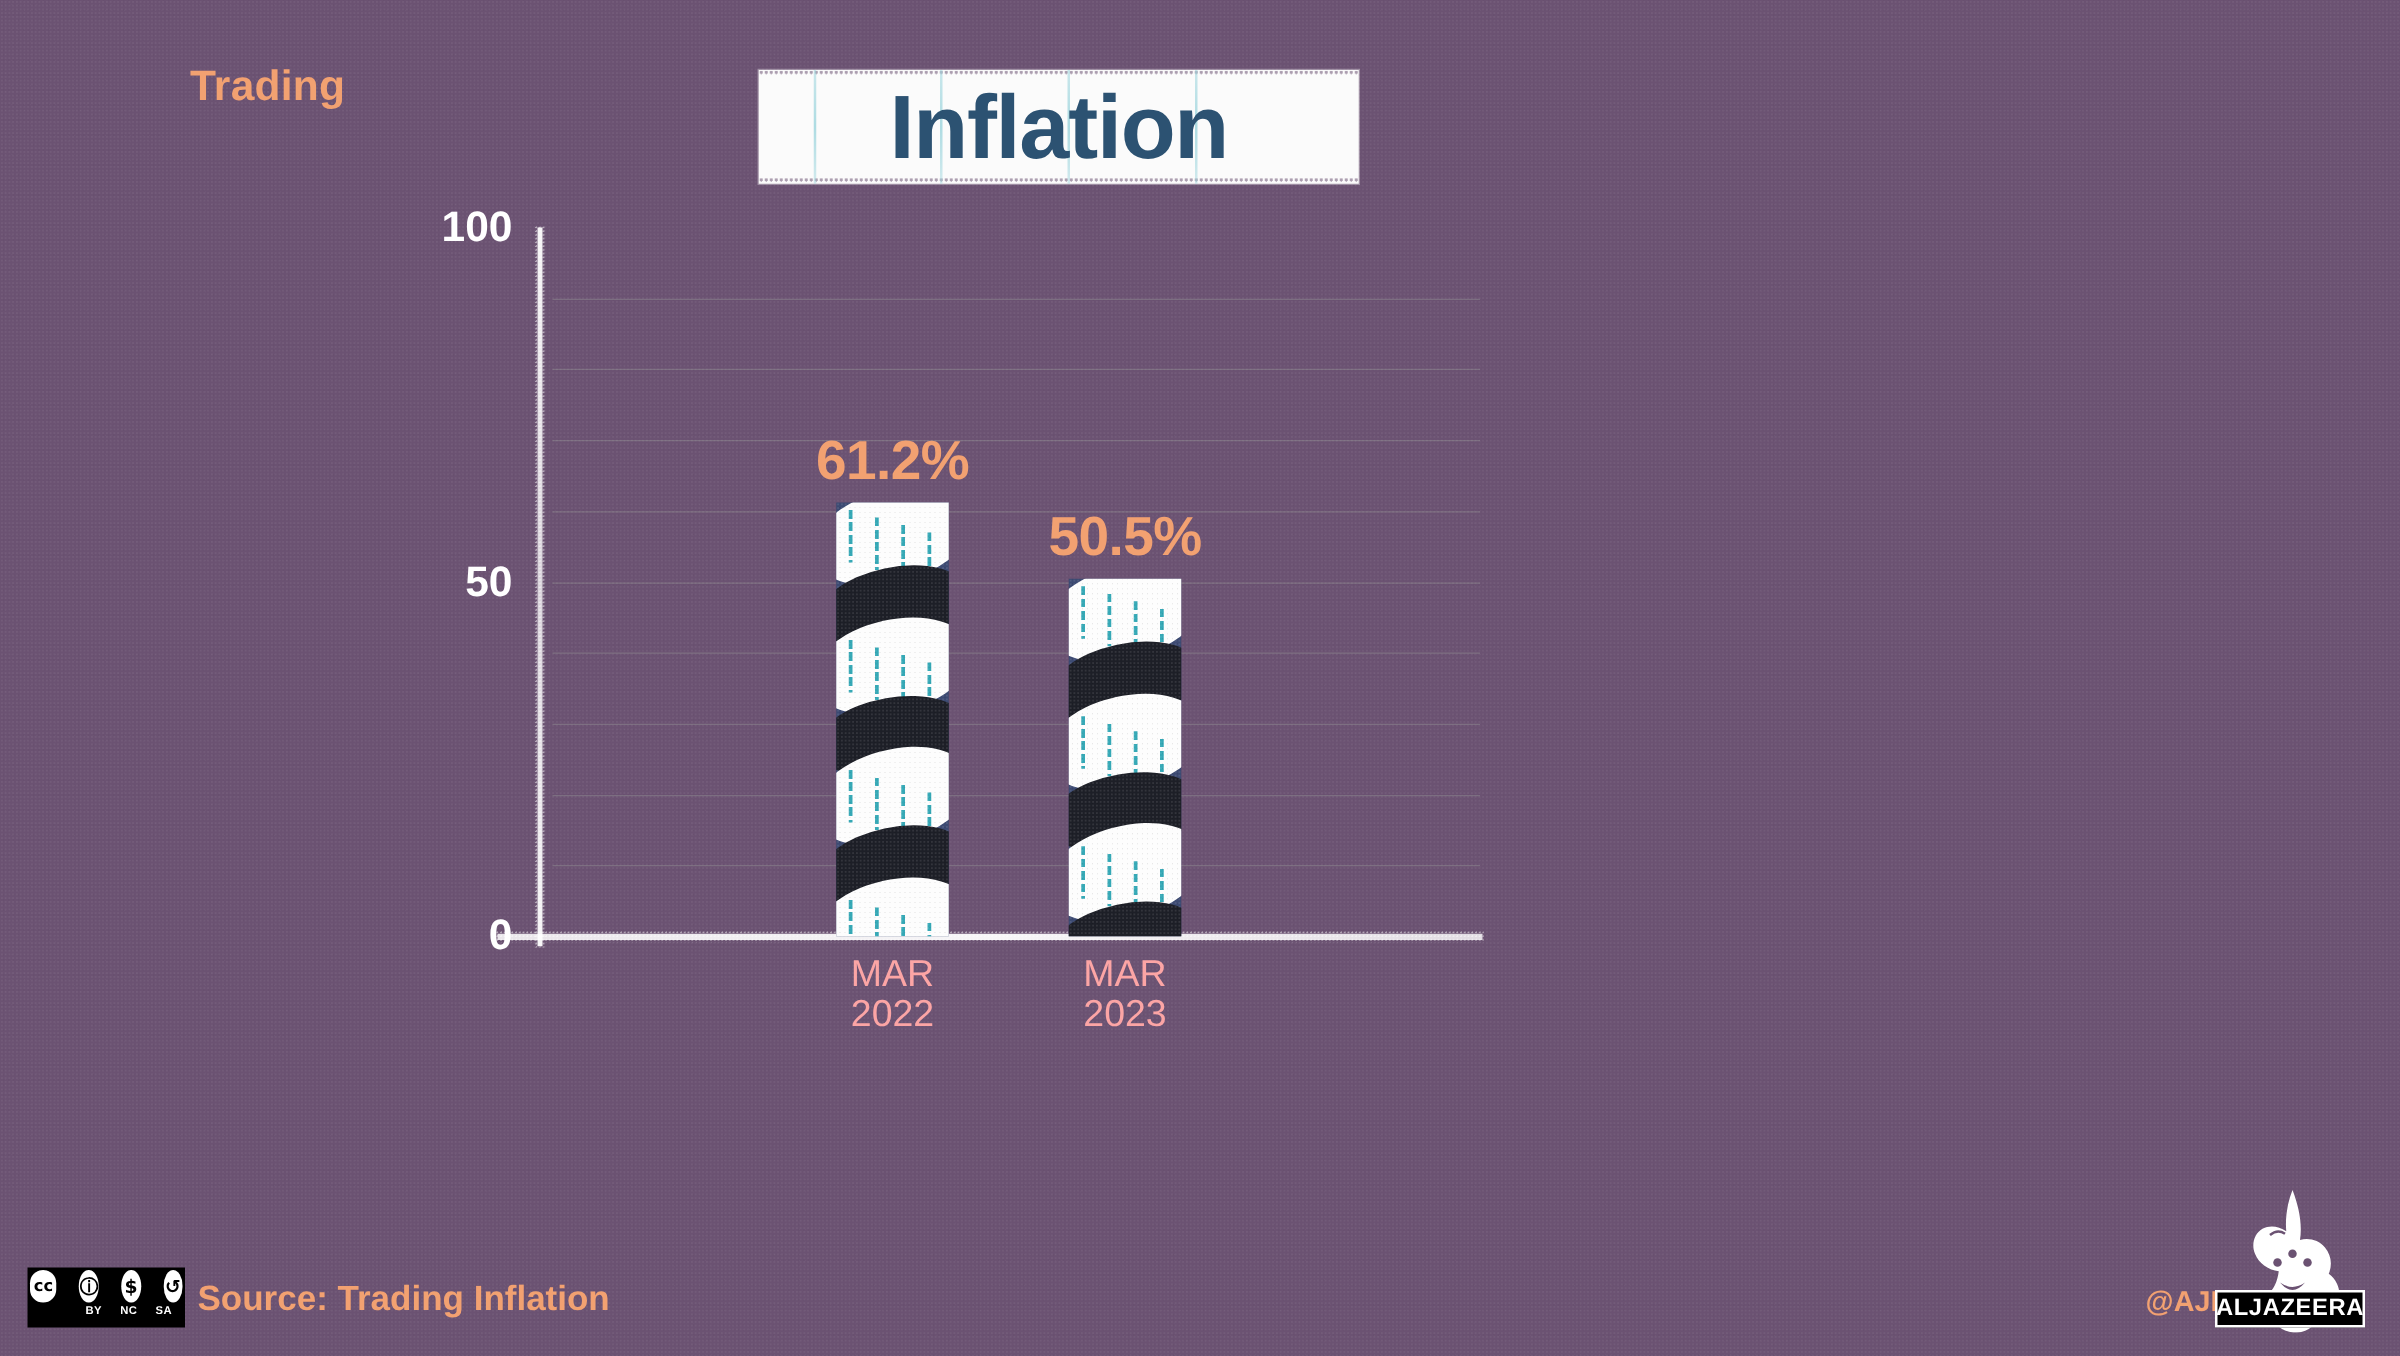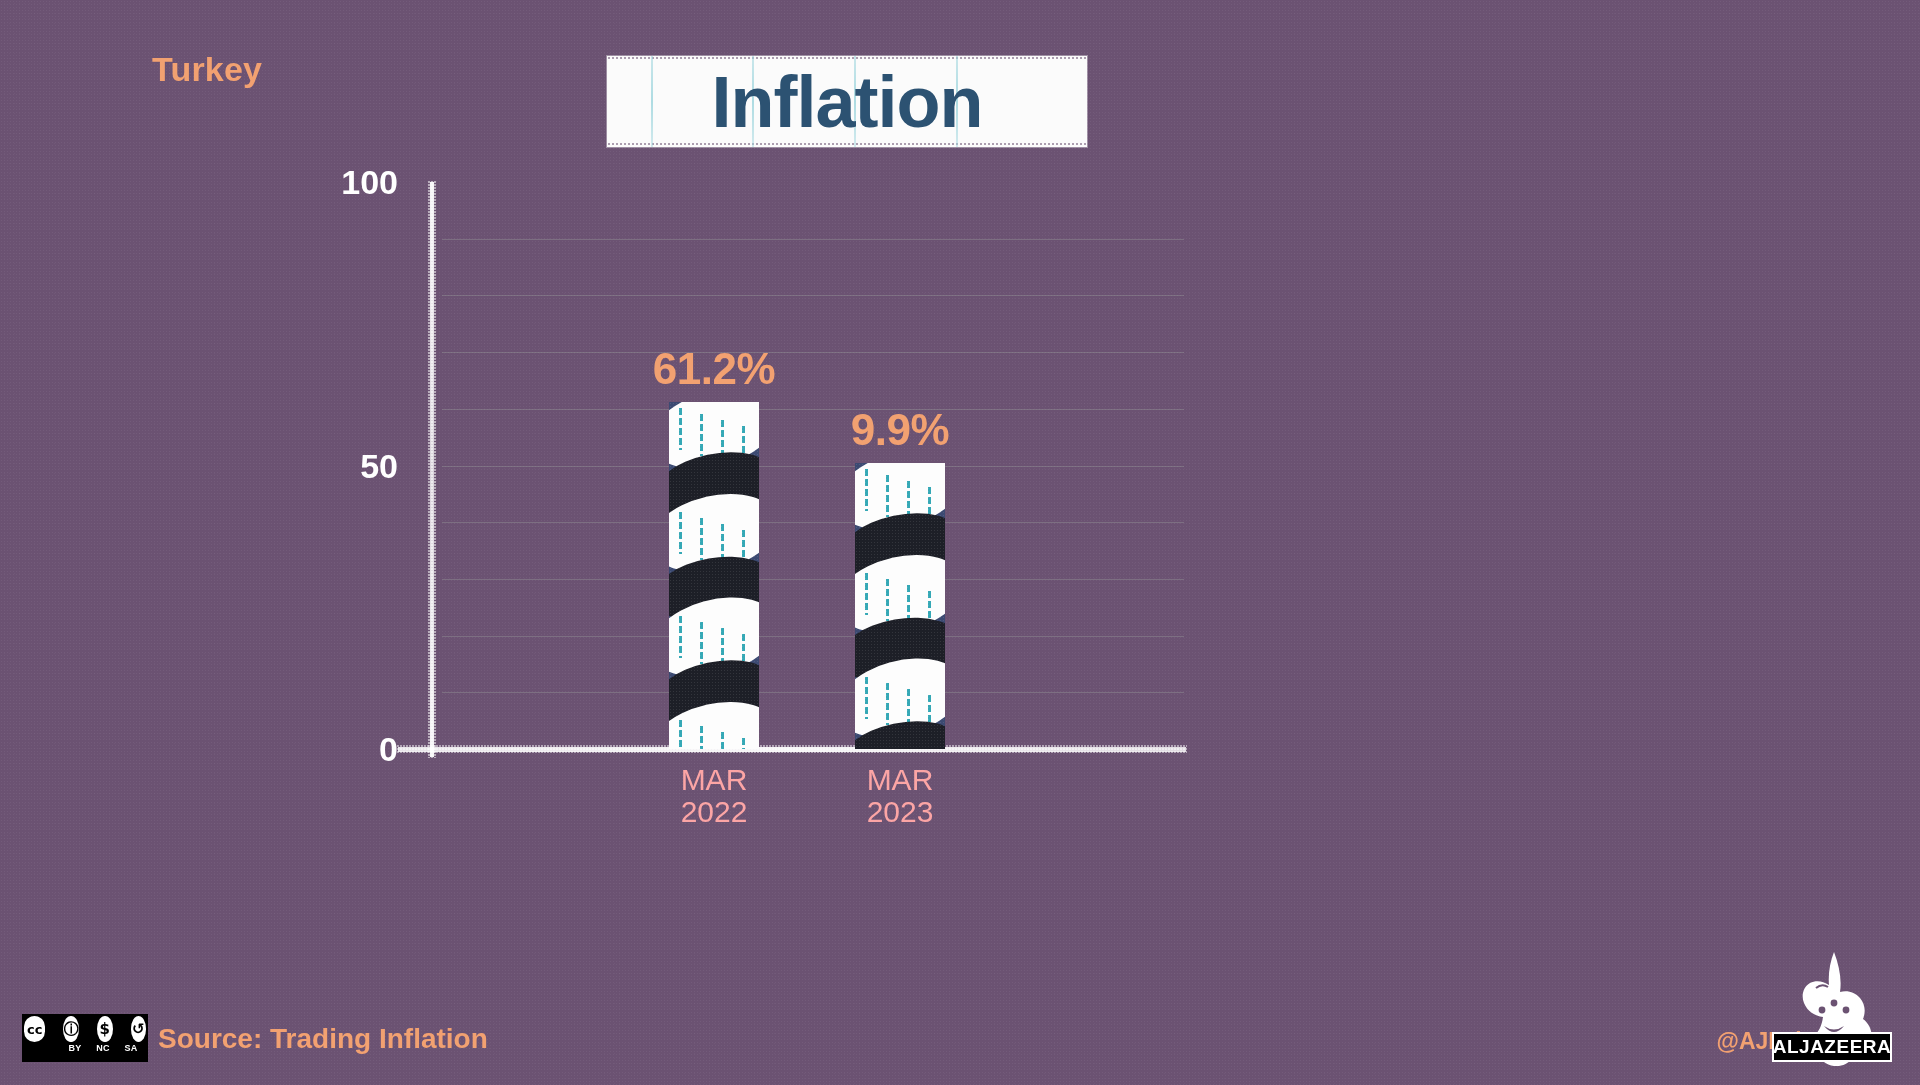--- a/index.html
+++ b/index.html
@@ -138,21 +138,21 @@
   #x-axis::after {
     content: "";
     position: absolute; inset: -2px -1px;
     background-image: radial-gradient(circle at 1px 1px, rgba(255,255,255,.5) .7px, transparent .9px);
     background-size: 3px 3px;
   }
 
   
   .ytick {
     position: absolute;
-    right: 12px;
+    right: 0;
     text-align: right;
     color: #ffffff;
     font-size: 34px;
     font-weight: 600;
     transform: translateY(-50%);
   }
   #ytick-wrap {
     position: absolute;
     left: 250px;
     top: 0;
@@ -313,21 +313,21 @@
     font-family: "Liberation Sans", sans-serif;
   }
 </style>
 </head>
 <body>
 
 <div id="stage">
 
   <div id="noise"></div>
 
-  <div id="country">Turkey</div>
+  <div id="country">Trading</div>
 
   <div id="title-card">
     <div class="edge top"></div>
     <div class="edge bottom"></div>
     <div class="rule r1"></div>
     <div class="rule r2"></div>
     <div class="rule r3"></div>
     <div class="rule r4"></div>
     <div id="title-text">Inflation</div>
   </div>
@@ -394,21 +394,21 @@
         <div class="squig" style="left: 73px; top: 128px; height: 42px;"></div>
         <div class="tex-dark" style="top: 156px; height: 62px; transform: rotate(-10deg);"></div>
         <div class="tex-white" style="top: 198px; height: 74px; transform: rotate(-15deg);"></div>
         <div class="squig" style="left: 10px; top: 214px; height: 42px;"></div>
         <div class="squig" style="left: 31px; top: 220px; height: 42px;"></div>
         <div class="squig" style="left: 52px; top: 226px; height: 42px;"></div>
         <div class="squig" style="left: 73px; top: 232px; height: 42px;"></div>
         <div class="tex-dark" style="top: 260px; height: 62px; transform: rotate(-12deg);"></div>
         <div class="bar-grain"></div>
       </div>
-      <div class="val-label" style="left: 470px; top: 222.665px; transform: translateX(-50%);">9.9%</div>
+      <div class="val-label" style="left: 470px; top: 222.665px; transform: translateX(-50%);">50.5%</div>
       <div class="cat-label" style="left: 470px; top: 582px; transform: translateX(-50%);">MAR
 2023</div>
     </div>
 
   <div id="cc-badge">
     <div class="cc-row">
       <div class="cc-circle wide">cc</div>
       <div class="cc-circle">ⓘ</div>
       <div class="cc-circle">$</div>
       <div class="cc-circle">↺</div>

